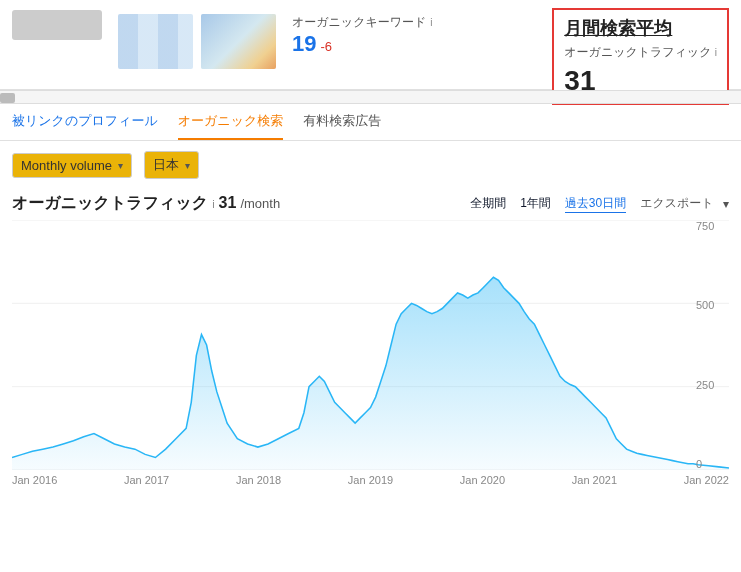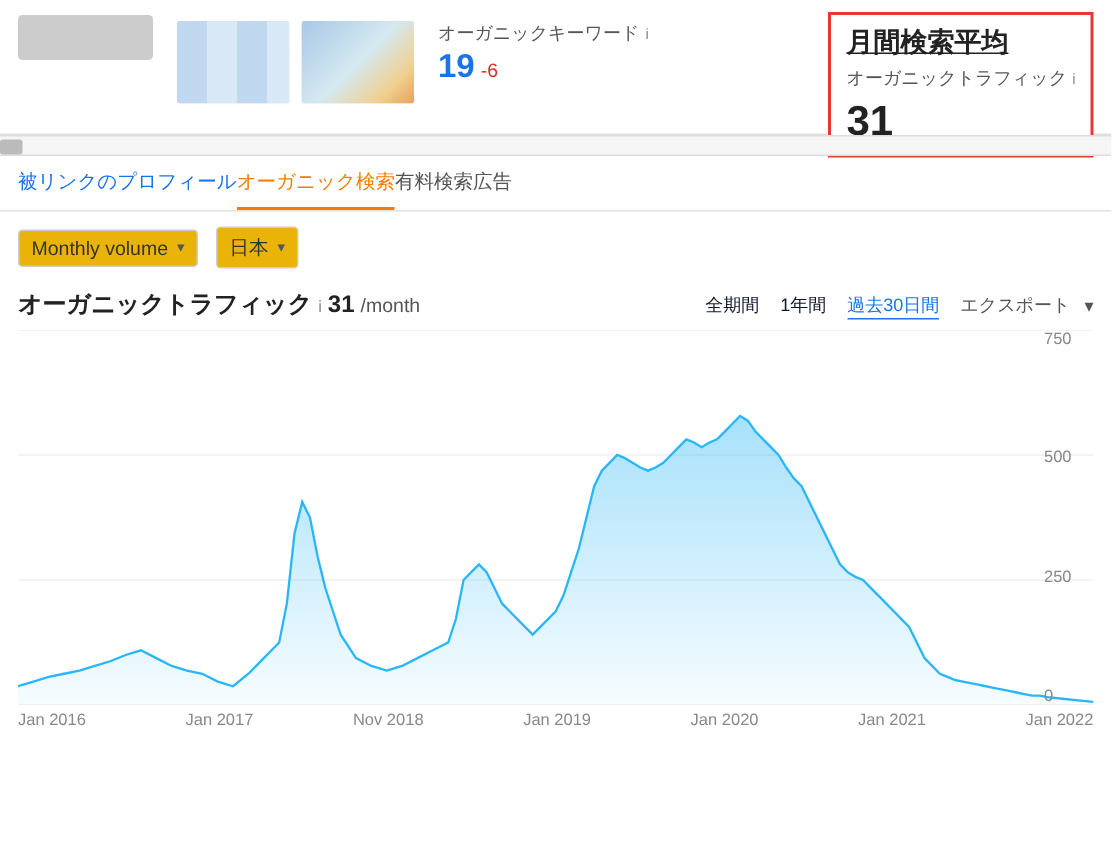--- a/index.html
+++ b/index.html
@@ -137,20 +137,21 @@
       background: #bbb;
       border-radius: 2px;
     }
 
     
     .tab-nav {
       display: flex;
       align-items: center;
       padding: 8px 12px 0;
       border-bottom: 1px solid #e0e0e0;
+      gap: 20px;
     }
     .tab-item {
       font-size: 13px;
       padding-bottom: 8px;
       cursor: pointer;
       color: #555;
       border-bottom: 2px solid transparent;
     }
     .tab-item.active {
       color: #f57c00;
@@ -388,18 +389,18 @@
     <span>750</span>
     <span>500</span>
     <span>250</span>
     <span>0</span>
   </div>
 </div>
 
 <div class="x-axis-labels">
   <span>Jan 2016</span>
   <span>Jan 2017</span>
-  <span>Nov 2018</span>
+  <span>Jan 2018</span>
   <span>Jan 2019</span>
   <span>Jan 2020</span>
   <span>Jan 2021</span>
   <span>Jan 2022</span>
 </div>
 
 </body></html>

